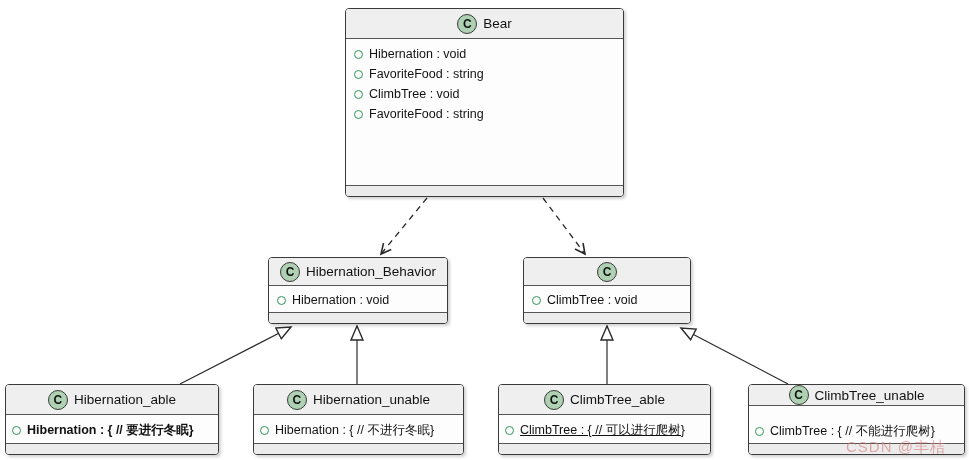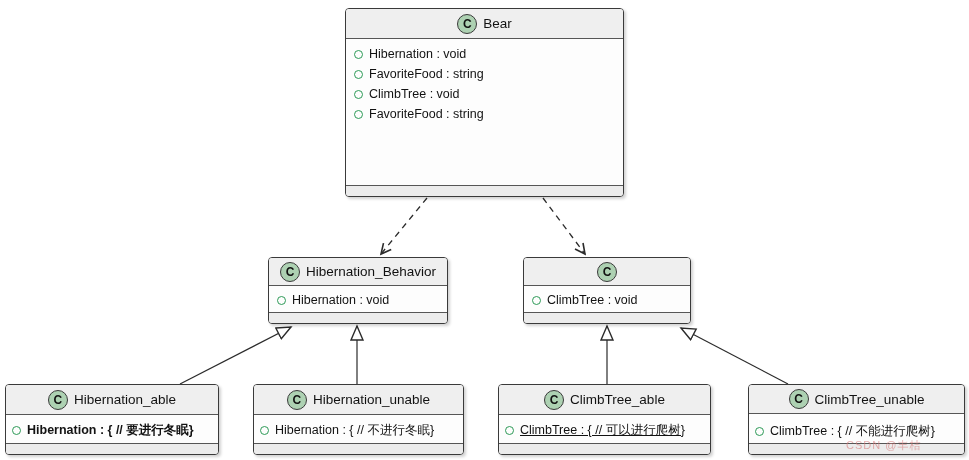--- a/index.html
+++ b/index.html
@@ -29,21 +29,21 @@
   .row-tall{height:24px;}
   .spacer{height:20px;}
   .pub{width:7px;height:7px;border-radius:50%;border:1.5px solid #2d9a57;background:transparent;flex:0 0 auto;}
   .priv{width:7px;height:7px;border:1.5px solid #c23b3b;background:transparent;flex:0 0 auto;}
   .strip{
     box-sizing:border-box;height:11px;background:#ececec;border-top:1px solid #565656;
     border-radius:0 0 3px 3px;flex:0 0 auto;
   }
   .watermark{
     position:absolute;z-index:2;left:846px;top:438px;
-    font-size:11px;letter-spacing:1px;color:rgba(214,120,120,0.60);white-space:nowrap;
+    font-size:15px;letter-spacing:1px;color:rgba(214,120,120,0.60);white-space:nowrap;
   }
 </style>
 </head>
 <body>
 
 <div class="stage">
 
   <svg class="edges" width="969" height="460">
     <defs>
       <marker id="open" markerWidth="16" markerHeight="14" refX="11" refY="6" orient="auto" markerUnits="userSpaceOnUse">
@@ -155,21 +155,21 @@
       </div>
     </div>
     <div class="strip"></div>
   </div>
 
   <div class="cls" style="left:748px;top:384px;width:217px;height:71px;">
     <div class="hd" style="height:30px;">
       <span class="badge">C</span>
       <span>ClimbTree_unable</span>
     </div>
-    <div class="attrs" style="padding-top:5px;">
+    <div class="attrs" style="padding-top:13px;">
       <div class="row row-tall" style="padding-left:6px;">
         <span class="pub"></span>
         <span>ClimbTree : { // 不能进行爬树}</span>
       </div>
     </div>
     <div class="strip"></div>
   </div>
 
   <div class="watermark">CSDN @丰桔</div>
 

